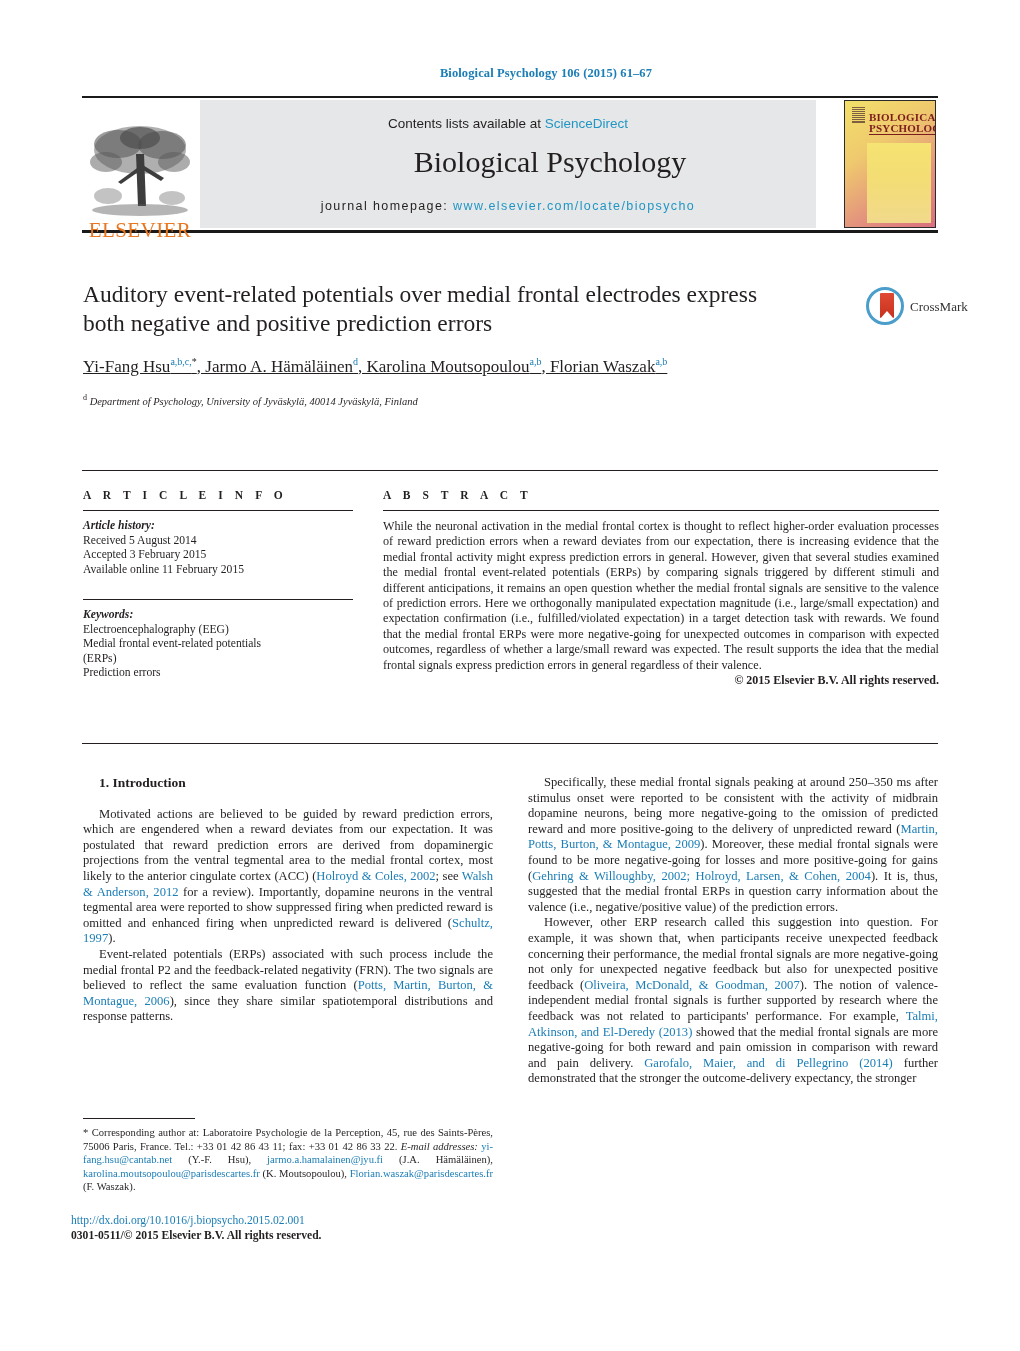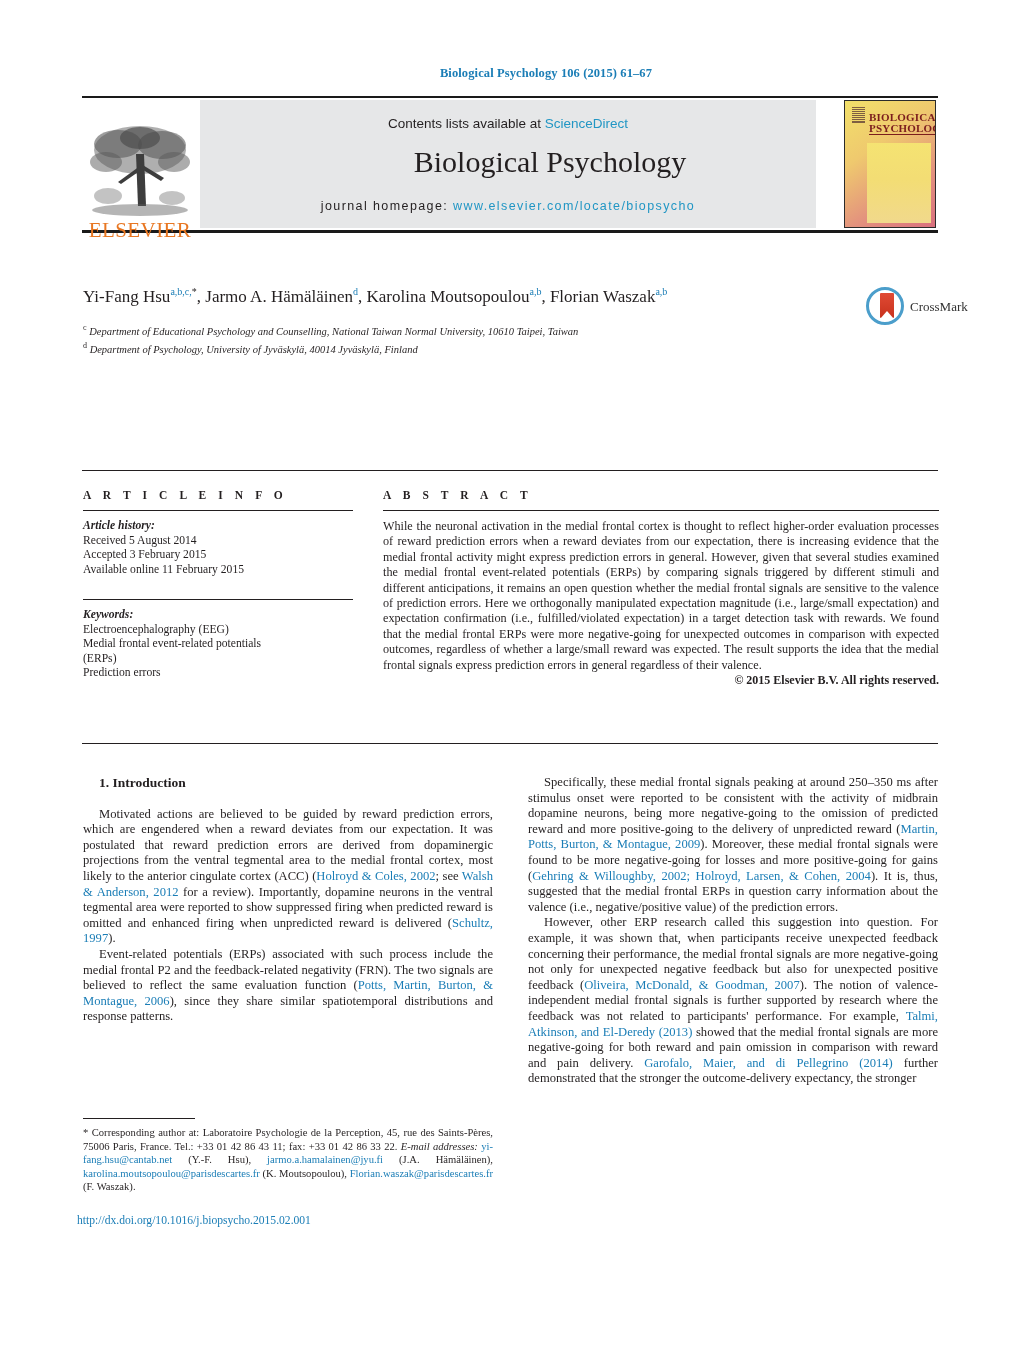--- a/index.html
+++ b/index.html
@@ -201,25 +201,26 @@
   }
   .crossmark-label {
     position: absolute;
     left: 44px; top: 12px;
     font-family: "Liberation Serif", serif;
     font-size: 13px;
     color: #333333;
   }
 
   .authors {
-    margin-top: 1px;
+    margin-top: 13px;
     font-family: "Liberation Serif", serif;
     font-size: 17px;
     color: #231f20;
     line-height: 22px;
+    text-decoration: underline;
   }
   .authors sup {
     font-size: 10px;
     color: #1a7db6;
     vertical-align: super;
   }
   .authors sup.star {
     color: #231f20;
   }
   .affiliations {
@@ -341,21 +342,21 @@
   .footnote-text {
     font-family: "Liberation Serif", serif;
     font-size: 10.6px;
     line-height: 13.6px;
     color: #231f20;
     text-align: justify;
   }
   .footnote-text .ital { font-style: italic; }
   .doi-block {
     position: absolute;
-    left: 77px; top: 1214px;
+    left: 71px; top: 1214px;
     width: 420px;
     font-family: "Liberation Serif", serif;
     font-size: 11.6px;
     line-height: 14.5px;
   }
   .doi-link { color: #1a7db6; }
   .copyright-line { color: #231f20; font-weight: bold; }
 </style>
 </head>
 <body>
@@ -399,23 +400,23 @@
           <span>BIOLOGICAL</span><br>
           <span class="l2">PSYCHOLOGY</span>
         </div>
         <div class="cover-panel"></div>
       </div>
 
     </div>
   </div>
 
   <div class="title-block">
+    <h1 class="article-title">Auditory event-related potentials over medial frontal electrodes express both negative and positive prediction errors</h1>
     <div class="authors">Yi-Fang Hsu<sup>a,b,c,</sup><sup class="star">*</sup>, Jarmo A. Hämäläinen<sup>d</sup>, Karolina Moutsopoulou<sup>a,b</sup>, Florian Waszak<sup>a,b</sup></div>
     <div class="affiliations">
-      <div><span class="aff-mark">c</span> <span>Department of Educational Psychology and Counselling, National Taiwan Normal University, 10610 Taipei, Taiwan</span></div>
       <div><span class="aff-mark">d</span> <span>Department of Psychology, University of Jyväskylä, 40014 Jyväskylä, Finland</span></div>
     </div>
   </div>
 
   <div class="crossmark">
     <div class="crossmark-badge">
       <div class="crossmark-bar"></div>
       <div class="crossmark-notch"></div>
     </div>
     <div class="crossmark-label">CrossMark</div>
@@ -473,15 +474,16 @@
       <span>(J.A. Hämäläinen)</span>,
       <span class="ref">karolina.moutsopoulou@parisdescartes.fr</span>
       <span>(K. Moutsopoulou)</span>,
       <span class="ref">Florian.waszak@parisdescartes.fr</span>
       <span>(F. Waszak)</span>.
     </div>
   </div>
 
   <div class="doi-block">
     <div class="doi-link">http://dx.doi.org/10.1016/j.biopsycho.2015.02.001</div>
+    <div class="copyright-line">0301-0511/© 2015 Elsevier B.V. All rights reserved.</div>
   </div>
 
 </div>
 
 </body></html>

